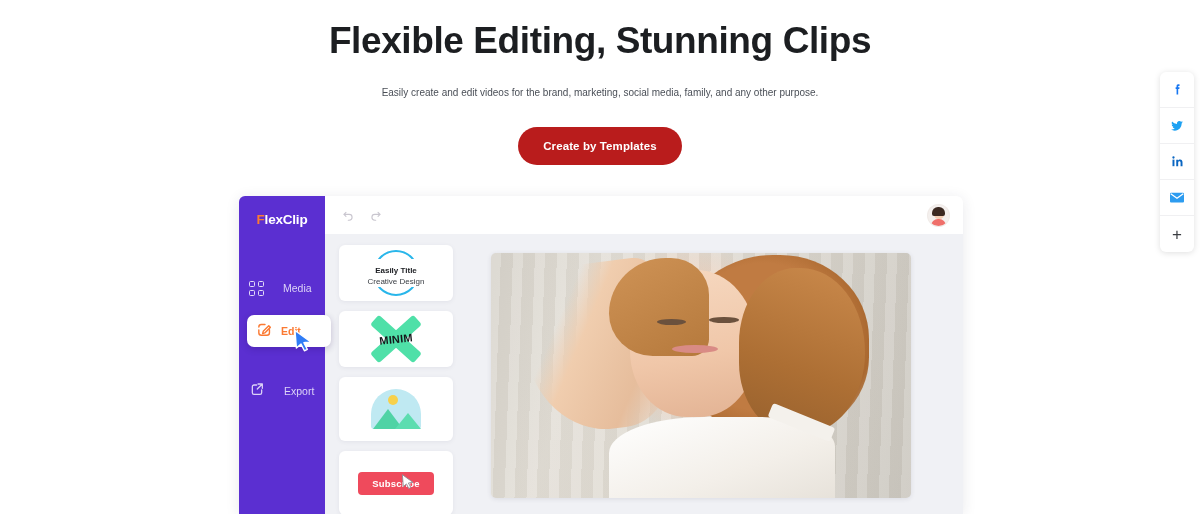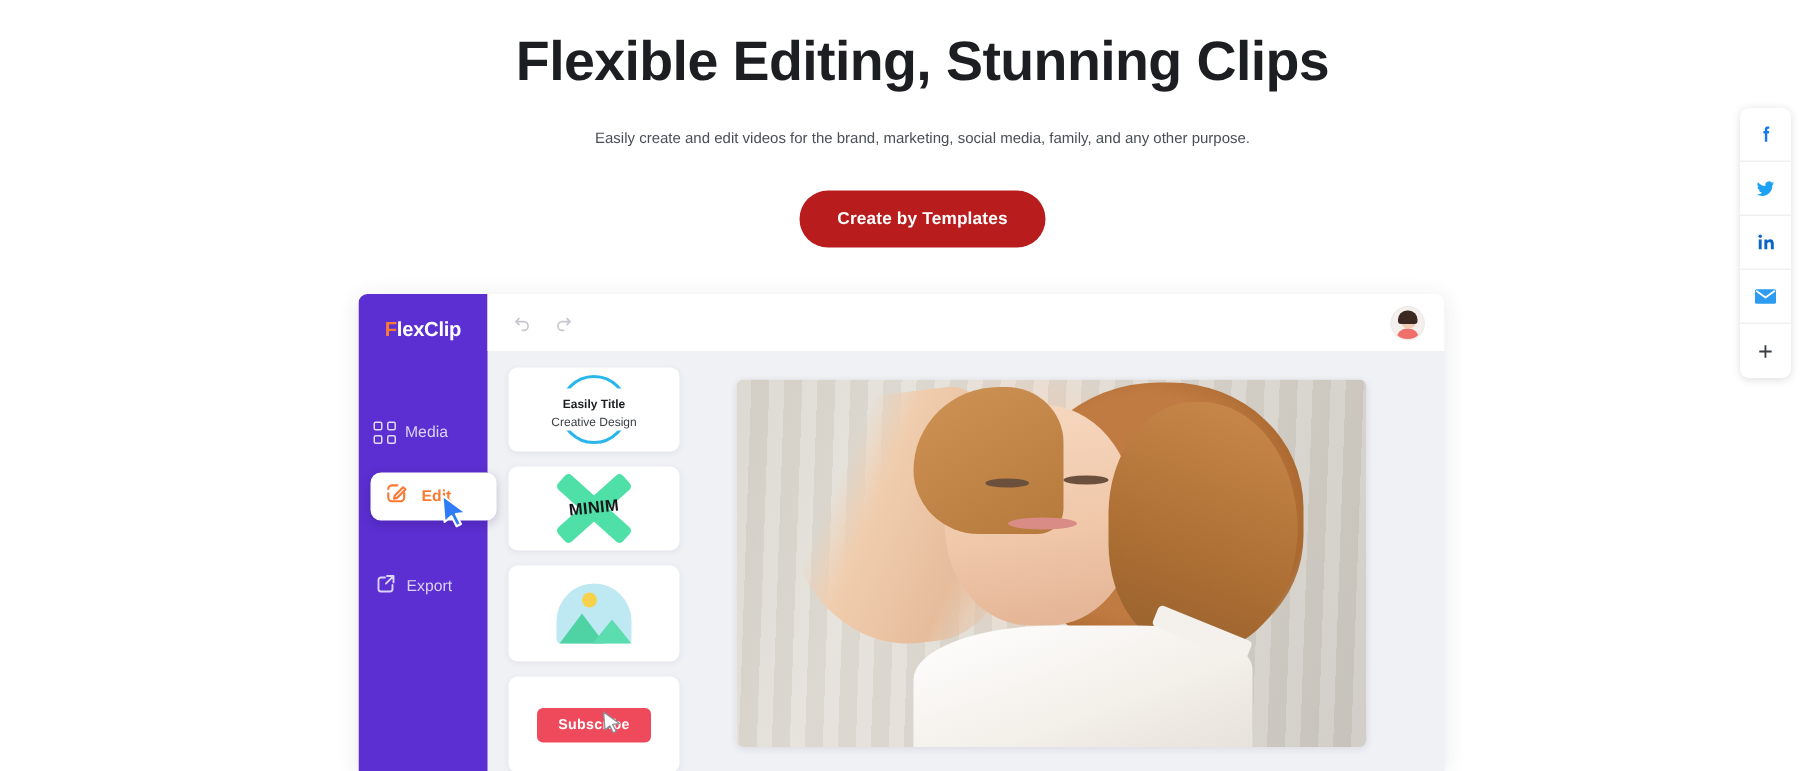--- a/index.html
+++ b/index.html
@@ -2,21 +2,21 @@
 <html><head>
 <meta charset="utf-8">
 <style>
   * { box-sizing: border-box; margin: 0; padding: 0; }
   html, body {
     width: 1200px; height: 514px;
     background: #ffffff;
     font-family: "Liberation Sans", sans-serif;
     overflow: hidden;
   }
-  .page { position: relative; width: 1200px; height: 488px; background: #fff; padding-left: 15px; }
+  .page { position: relative; width: 1200px; height: 488px; background: #fff; }
 
   
   .hero { width: 1200px; padding-top: 18px; text-align: center; }
   .hero-title {
     font-size: 37px; line-height: 46px; font-weight: bold;
     color: #1c1e21; letter-spacing: -0.4px;
   }
   .hero-sub {
     margin-top: 20px; font-size: 10px; line-height: 18px;
     color: #4a4f57; font-weight: normal;
@@ -90,21 +90,21 @@
   }
   .logo-wrap {
     margin-top: 16px; display: flex; align-items: center; justify-content: center;
     font-size: 13.5px; font-weight: bold; letter-spacing: -0.2px;
   }
   .logo-f { color: #fb7a33; }
   .logo-rest { color: #ffffff; }
 
   .side-item {
     position: relative; height: 34px; margin: 0 0 0 10px;
-    display: flex; align-items: center; gap: 6px; cursor: pointer;
+    display: flex; align-items: center; gap: 19px; cursor: pointer;
   }
   .side-item .s-label { font-size: 10.5px; color: #ddd3f7; }
   #side-media { margin-top: 44px; }
   #side-export { margin-top: 27px; }
   .side-item-active {
     margin-left: 8px; margin-top: 10px;
     width: 84px; height: 32px; background: #ffffff;
     border-radius: 7px; box-shadow: 0 2px 7px rgba(30,10,80,0.22);
     padding-left: 9px; gap: 8px;
   }

